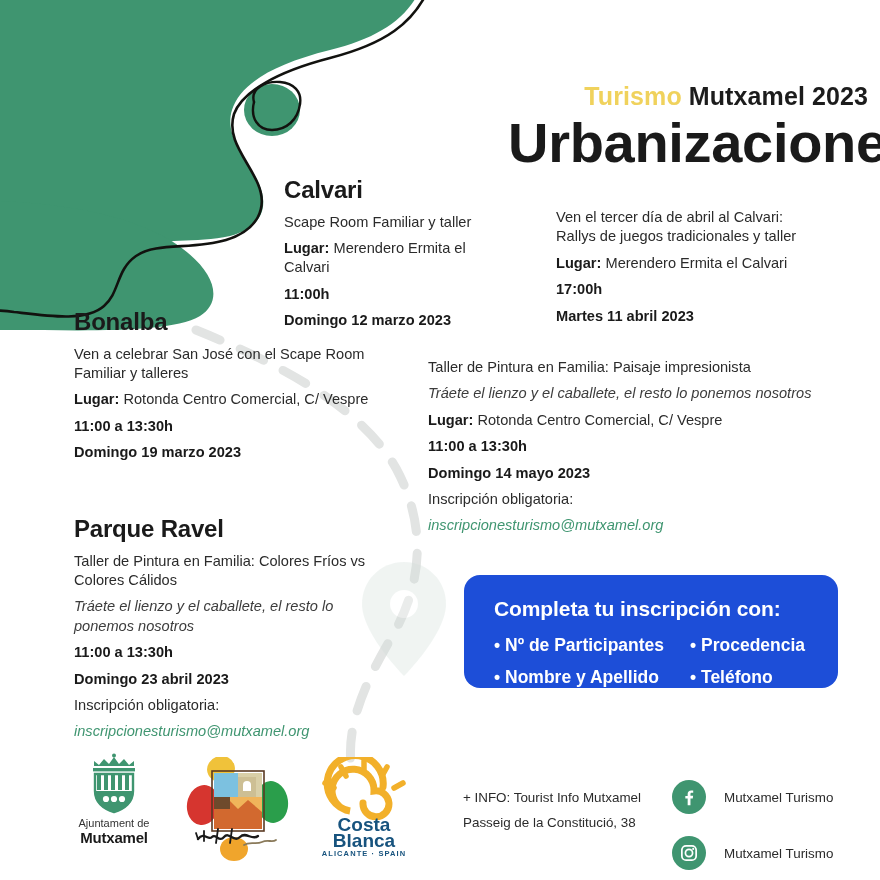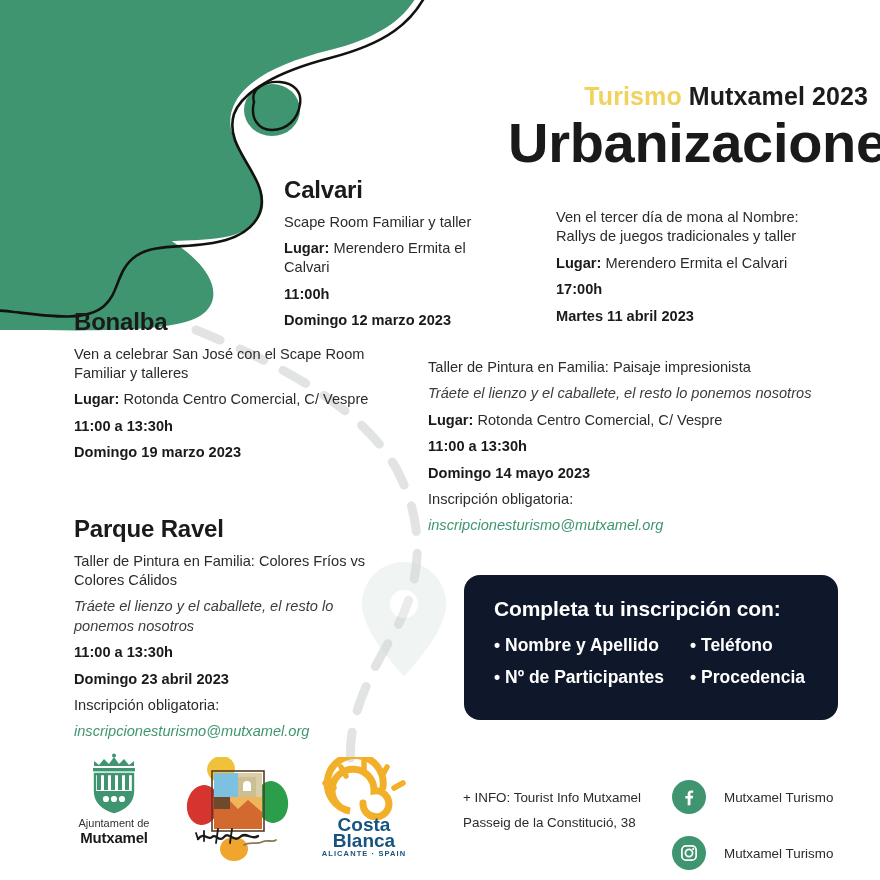--- a/index.html
+++ b/index.html
@@ -36,22 +36,22 @@
 
   
   #evt-calvari       { left:284px; top:176px; width:230px; }
   #evt-calvari-b     { left:556px; top:208px; width:300px; }
   #evt-bonalba       { left:74px;  top:308px; width:300px; }
   #evt-bonalba-b     { left:428px; top:358px; width:390px; }
   #evt-ravel         { left:74px;  top:515px; width:315px; }
 
   
   .infobox {
-    position:absolute; left:464px; top:575px; width:374px; height:145px;
-    background:#0f172a; border-radius:16px; color:#ffffff;
+    position:absolute; left:464px; top:575px; width:374px; height:113px;
+    background:#1d4ed8; border-radius:16px; color:#ffffff;
     padding:22px 26px 18px 30px;
   }
   .infobox h3 { font-size:21px; font-weight:700; margin-bottom:14px; letter-spacing:-0.1px; }
   .infobox .row { display:flex; font-size:17.5px; font-weight:700; margin-bottom:11px; }
   .infobox .row span:first-child { width:196px; }
 
   
   .footer-info { position:absolute; left:463px; top:786px; font-size:13.4px; line-height:1.85; color:#2b2b2b; }
   .social { position:absolute; left:672px; top:778px; }
   .social .srow { display:flex; align-items:center; height:38px; margin-bottom:18px; }
@@ -121,21 +121,21 @@
   <div class="evt" id="evt-calvari">
     <h2>Calvari</h2>
     <p>Scape Room Familiar y taller</p>
     <p><b>Lugar:</b> <span>Merendero Ermita el Calvari</span></p>
     <p class="bold-line">11:00h</p>
     <p class="bold-line">Domingo 12 marzo 2023</p>
   </div>
 
   <div class="evt" id="evt-calvari-b">
     <p class="tight">
-      <span>Ven el tercer día de mona al Nombre:</span><br>
+      <span>Ven el tercer día de abril al Calvari:</span><br>
       <span>Rallys de juegos tradicionales y taller</span>
     </p>
     <p><b>Lugar:</b> <span>Merendero Ermita el Calvari</span></p>
     <p class="bold-line">17:00h</p>
     <p class="bold-line">Martes 11 abril 2023</p>
   </div>
 
   <div class="evt" id="evt-bonalba">
     <h2>Bonalba</h2>
     <p>Ven a celebrar San José con el Scape Room Familiar y talleres</p>
@@ -160,26 +160,26 @@
     <p class="ital">Tráete el lienzo y el caballete, el resto lo ponemos nosotros</p>
     <p class="bold-line">11:00 a 13:30h</p>
     <p class="bold-line">Domingo 23 abril 2023</p>
     <p class="ins-label">Inscripción obligatoria:</p>
     <div class="email">inscripcionesturismo@mutxamel.org</div>
   </div>
 
   <div class="infobox">
     <h3>Completa tu inscripción con:</h3>
     <div class="row">
+      <span>• Nº de Participantes</span>
+      <span>• Procedencia</span>
+    </div>
+    <div class="row">
       <span>• Nombre y Apellido</span>
       <span>• Teléfono</span>
-    </div>
-    <div class="row">
-      <span>• Nº de Participantes</span>
-      <span>• Procedencia</span>
     </div>
   </div>
 
   <div class="footer-info">
     <div>+ INFO: Tourist Info Mutxamel</div>
     <div>Passeig de la Constitució, 38</div>
   </div>
 
   <div class="social">
     <div class="srow">

